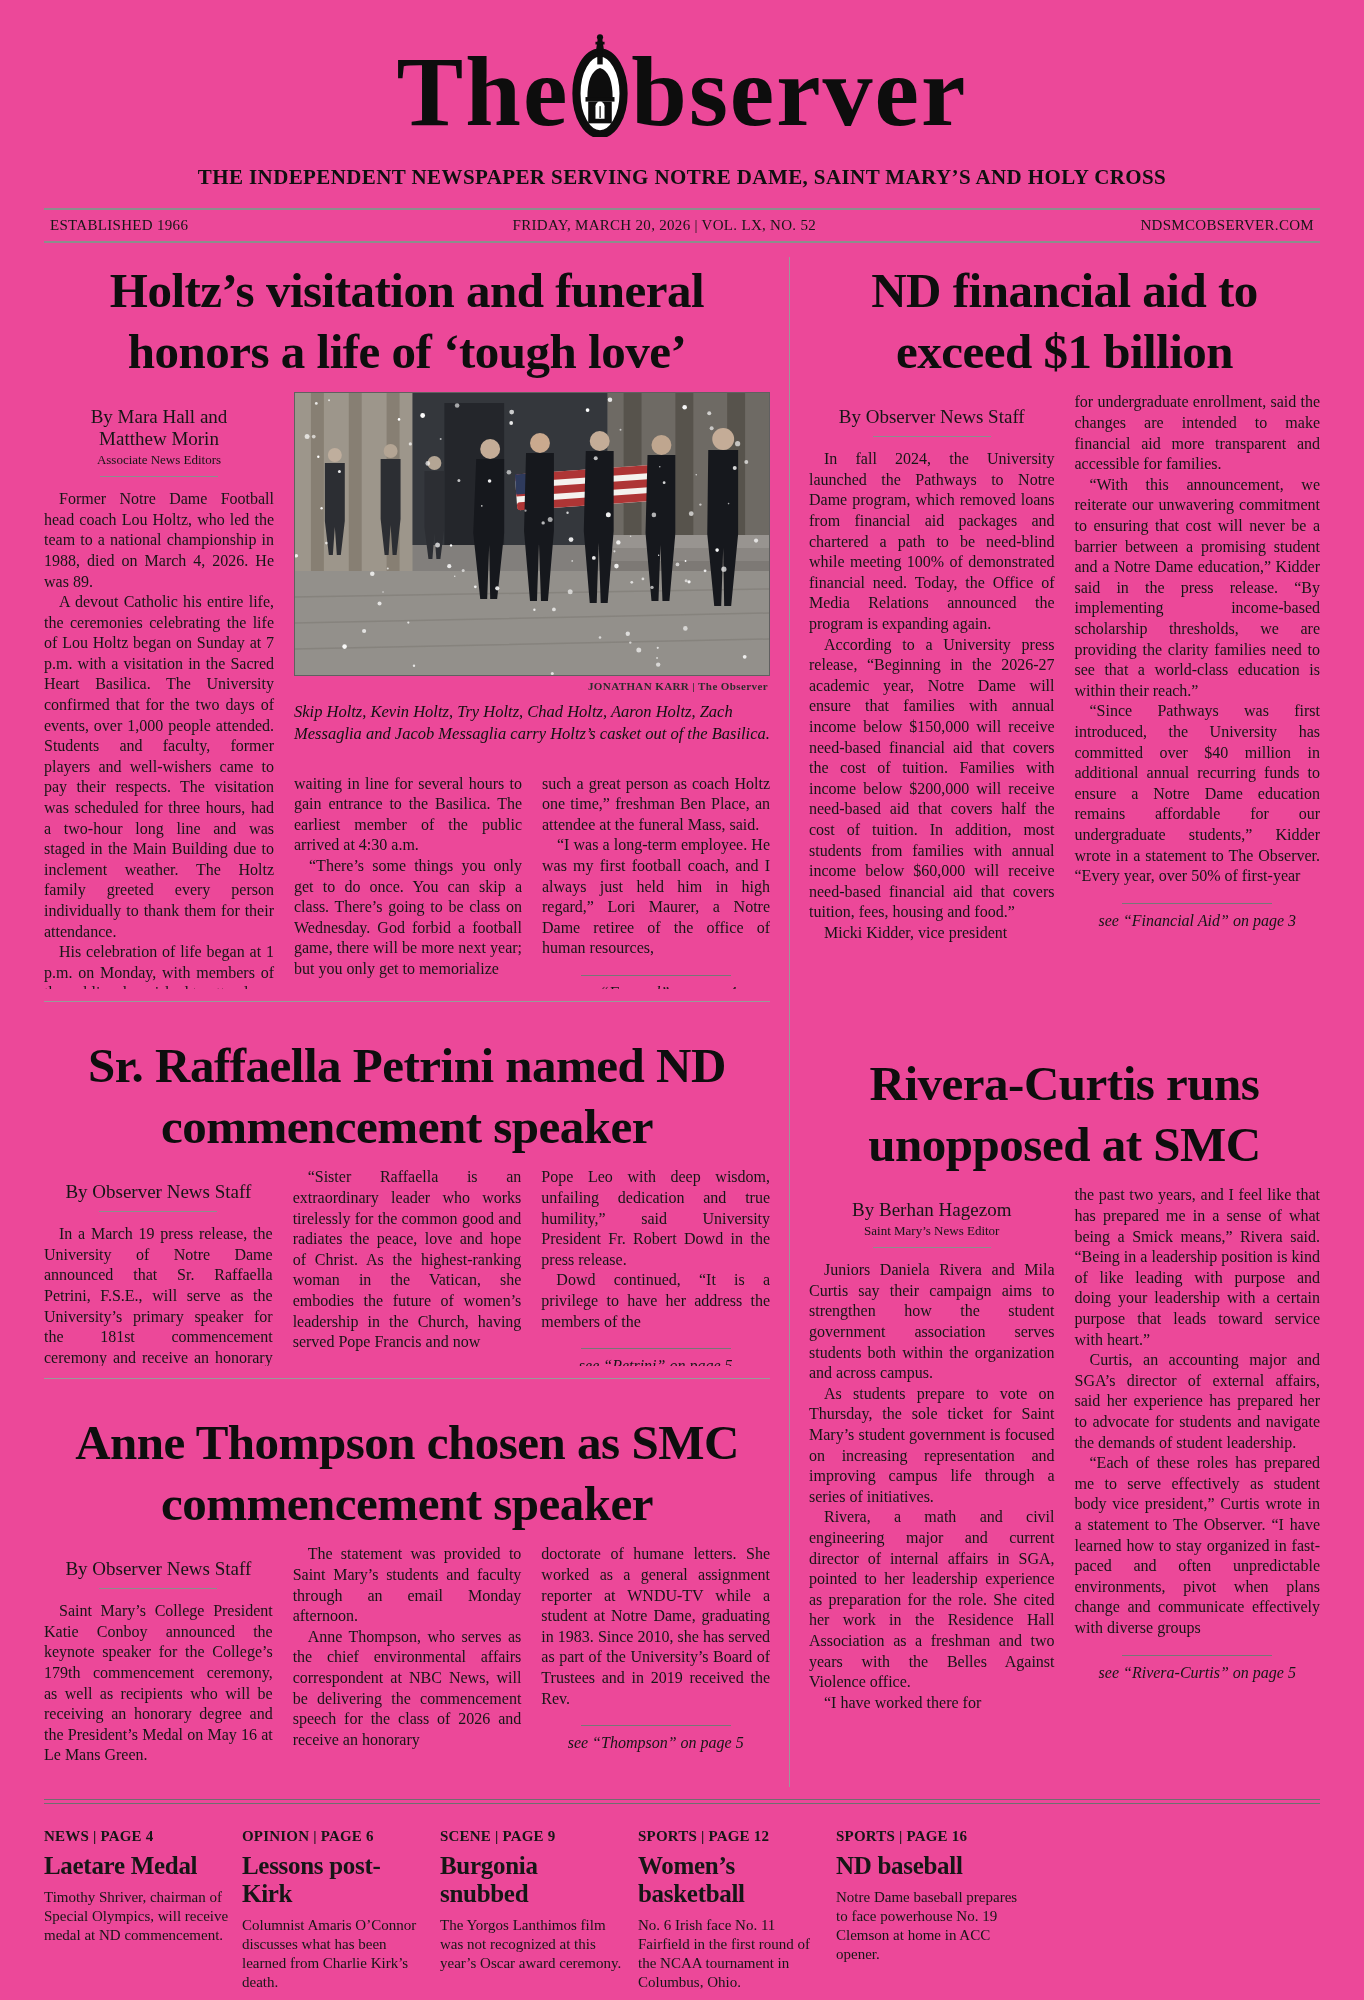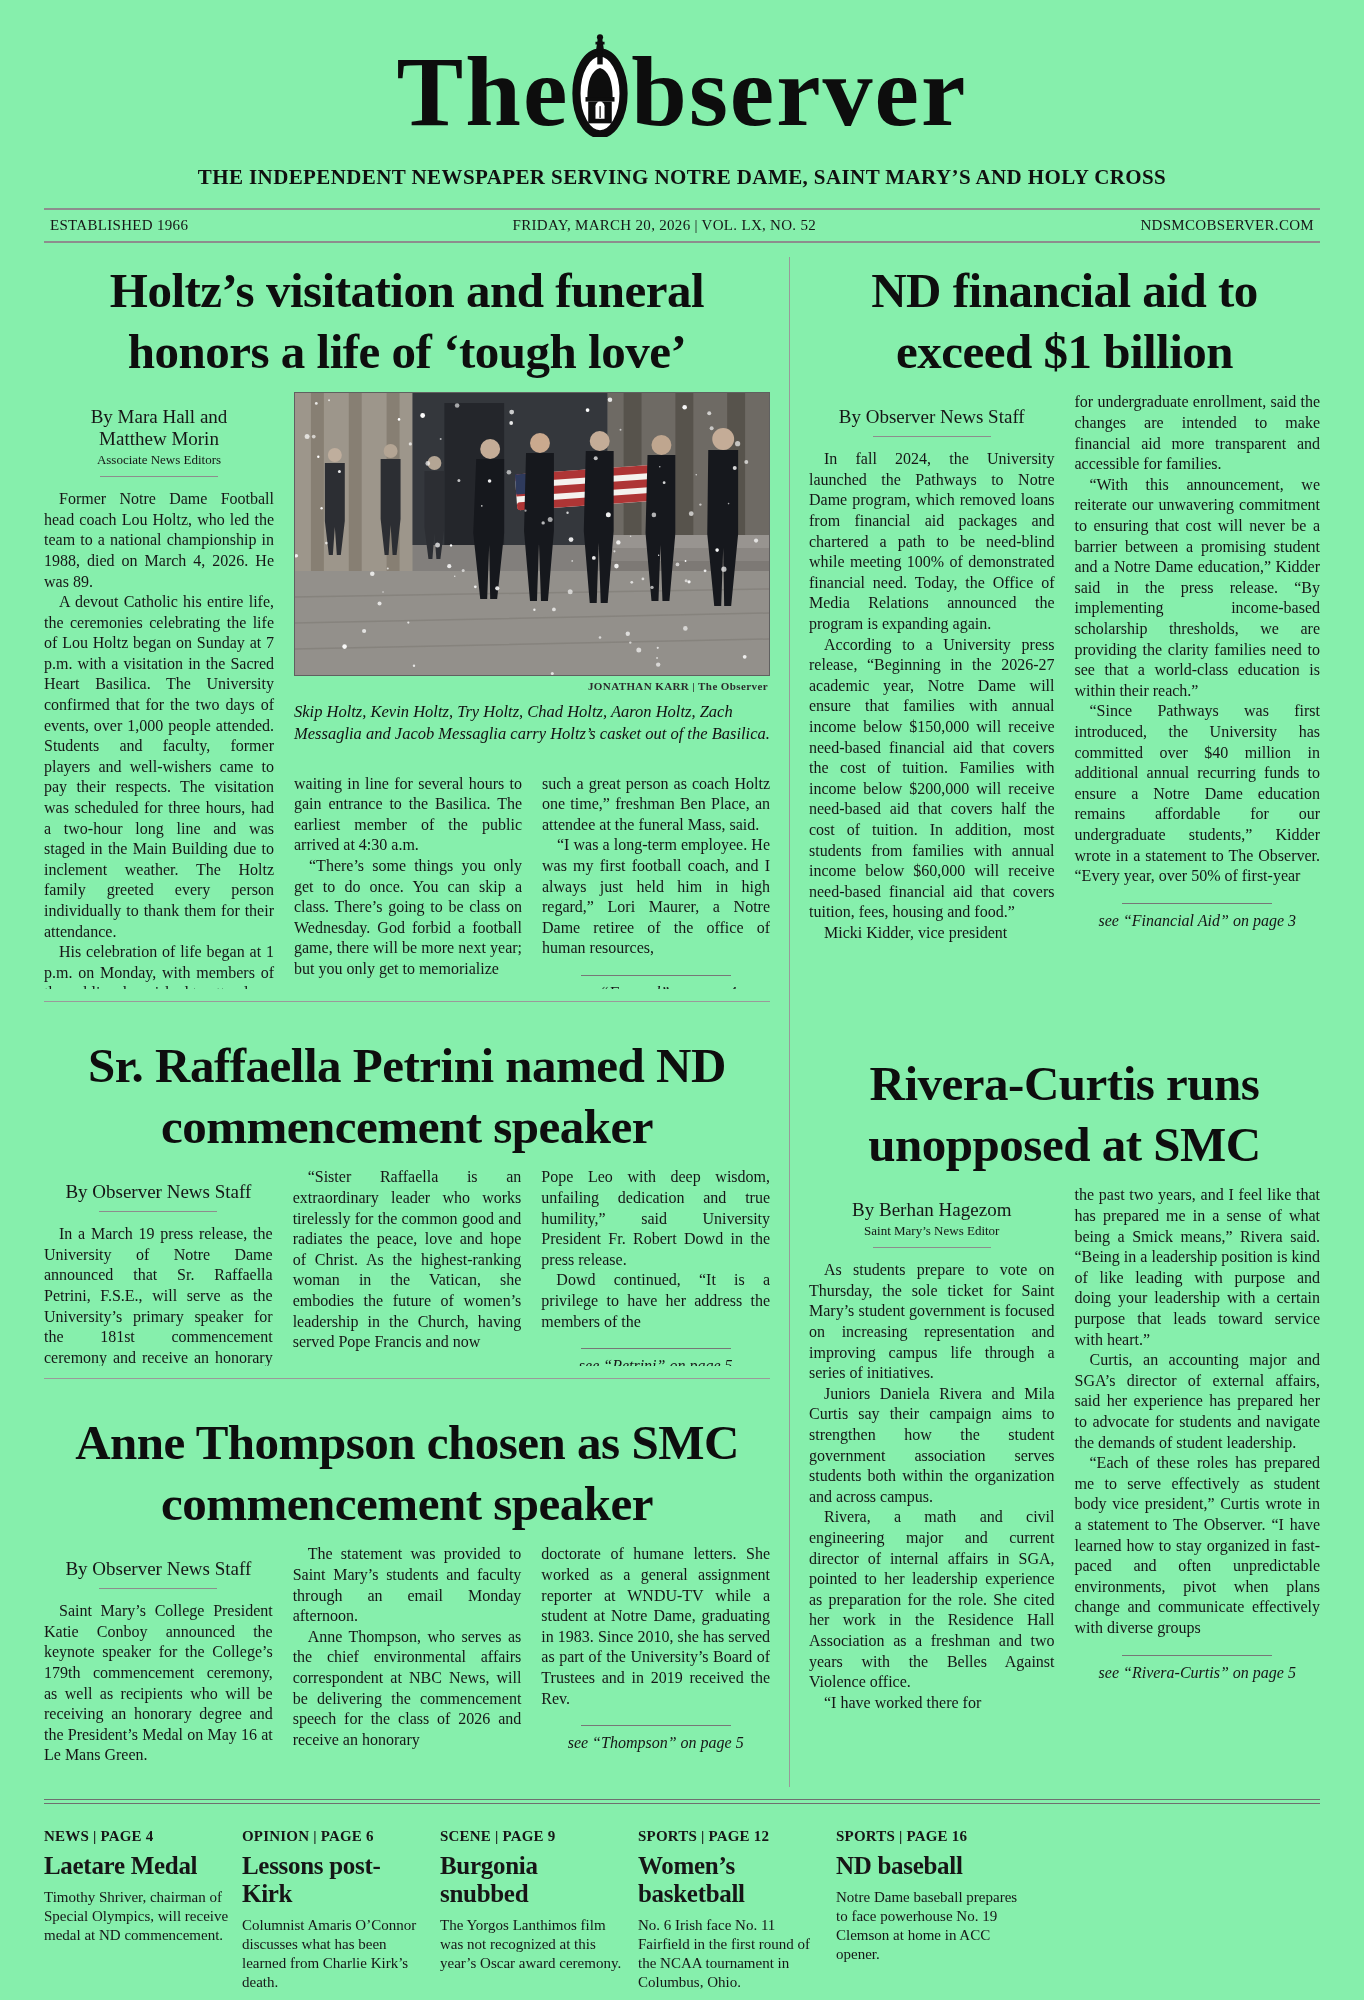--- a/index.html
+++ b/index.html
@@ -1,16 +1,16 @@
 <!DOCTYPE html>
 <html lang="en"><head>
 <meta charset="utf-8">
 <style>
   html,body{margin:0;padding:0;background:#e8e8e6;}
-  .page{position:relative;width:1364px;height:2000px;margin:0 auto;background:#86efac;color:#161616;
+  .page{position:relative;width:1364px;height:2000px;margin:0 auto;background:#ec4899;color:#161616;
         font-family:"Liberation Serif",serif;overflow:hidden;}
   
   .masthead{text-align:center;padding-top:30px;}
   .masthead-title{font-size:100px;font-weight:bold;line-height:1.02;letter-spacing:2px;color:#0d0d0d;white-space:nowrap;}
   .masthead-title .dome{display:inline-block;height:112px;width:58px;vertical-align:-12px;margin:0 2px;}
   .tagline{font-size:21px;font-weight:bold;letter-spacing:0.4px;margin-top:22px;color:#101010;}
   
   .datebar{margin:18px 44px 0;border-top:2px solid #8d8d8d;border-bottom:2px solid #8d8d8d;
            display:flex;justify-content:space-between;align-items:center;padding:7px 6px;
            font-weight:normal;font-size:15px;letter-spacing:0.3px;}
@@ -382,22 +382,22 @@
       <article class="art-rivera">
         <h1 class="headline">Rivera-Curtis runs unopposed at SMC</h1>
         <div class="cols">
           <div class="col body-col">
             <div class="byline-block">
               <div class="byline">By Berhan Hagezom</div>
               <div class="byline-role">Saint Mary’s News Editor</div>
               <div class="byline-rule"></div>
             </div>
             <div>
+                <p>Juniors Daniela Rivera and Mila Curtis say their campaign aims to strengthen how the student government association serves students both within the organization and across campus.</p>
                 <p>As students prepare to vote on Thursday, the sole ticket for Saint Mary’s student government is focused on increasing representation and improving campus life through a series of initiatives.</p>
-                <p>Juniors Daniela Rivera and Mila Curtis say their campaign aims to strengthen how the student government association serves students both within the organization and across campus.</p>
                 <p>Rivera, a math and civil engineering major and current director of internal affairs in SGA, pointed to her leadership experience as preparation for the role. She cited her work in the Residence Hall Association as a freshman and two years with the Belles Against Violence office.</p>
                 <p>“I have worked there for</p>
               </div>
           </div>
           <div class="col">
             <div class="body-col cont">
                 <p>the past two years, and I feel like that has prepared me in a sense of what being a Smick means,” Rivera said. “Being in a leadership position is kind of like leading with purpose and doing your leadership with a certain purpose that leads toward service with heart.”</p>
                 <p>Curtis, an accounting major and SGA’s director of external affairs, said her experience has prepared her to advocate for students and navigate the demands of student leadership.</p>
                 <p>“Each of these roles has prepared me to serve effectively as student body vice president,” Curtis wrote in a statement to The Observer. “I have learned how to stay organized in fast-paced and often unpredictable environments, pivot when plans change and communicate effectively with diverse groups</p>
               </div>

